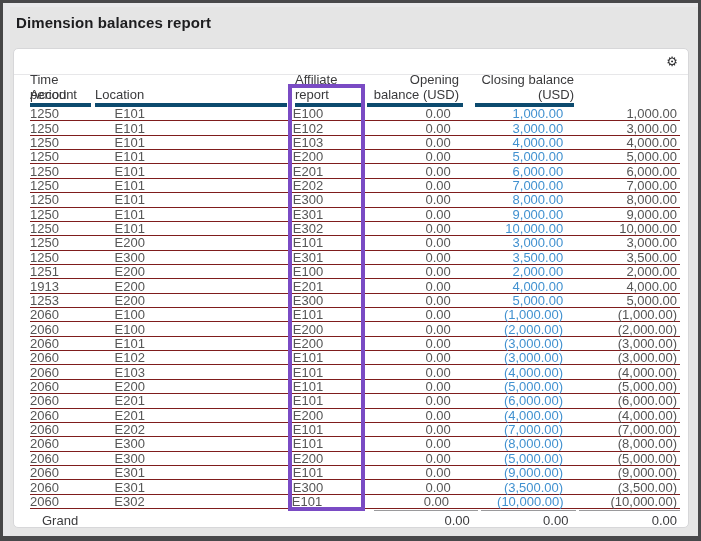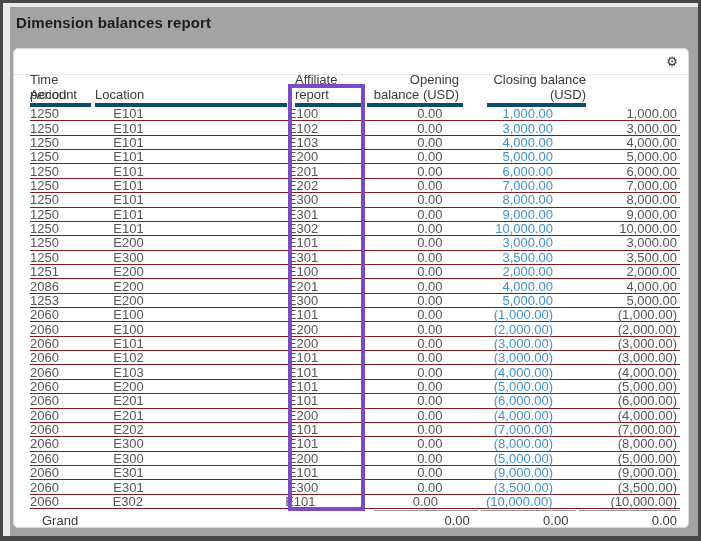--- a/index.html
+++ b/index.html
@@ -4,21 +4,21 @@
 <style>
   * { box-sizing: border-box; margin: 0; padding: 0; }
   html,body { width: 701px; height: 541px; background:#fff; }
   body { font-family: "Liberation Sans", sans-serif; }
 
   .frame {
     position: relative;
     width: 701px; height: 541px;
     border: 3px solid #48484a;
     border-bottom-width: 5px;
-    background: #a3a3a3;
+    background: #e5e5e5;
     overflow: hidden;
   }
   .top-strip { position:absolute; left:0; top:0; right:0; height:4px; background:#e9e9eb; }
   .left-strip { position:absolute; left:0; top:0; bottom:0; width:7px; background:#e9e9eb; }
 
   .page-title {
     position:absolute; left:13px; top:11px;
     font-size:15px; font-weight:bold; color:#1d1d1f; letter-spacing:0.1px;
   }
 
@@ -43,21 +43,21 @@
   .row { display:flex; align-items:center; }
   .c1{ width:65px; }
   .c2{ width:196px; }
   .c3{ width:76px; padding-left:4px; }
   .c4{ width:108px; }
   .c5{ width:100px; }
   .c6{ width:102px; }
   .num { text-align:right; }
   .c4.num{ padding-right:8px; }
   .c5.num{ padding-right:6px; }
-  .c6.num{ padding-right:3px;margin-left:12px; }
+  .c6.num{ padding-right:3px; }
 
   .meta-row { height:13px; color:#3c3c3e; }
   .meta-row .tpv { width:560px; }
 
   .head-row { height:14px; align-items:flex-end; color:#3a3a3c; }
   .head-row .hu {
     display:block; width:calc(100% - 4px);
     border-bottom:4px solid #0c4a6e;
     padding-bottom:1px;
   }
@@ -216,21 +216,21 @@
           </div>
           <div class="row data-row">
             <div class="c1">1251</div>
             <div class="c2">E200</div>
             <div class="c3">E100</div>
             <div class="c4 num">0.00</div>
             <div class="c5 num link">2,000.00</div>
             <div class="c6 num">2,000.00</div>
           </div>
           <div class="row data-row">
-            <div class="c1">2086</div>
+            <div class="c1">1913</div>
             <div class="c2">E200</div>
             <div class="c3">E201</div>
             <div class="c4 num">0.00</div>
             <div class="c5 num link">4,000.00</div>
             <div class="c6 num">4,000.00</div>
           </div>
           <div class="row data-row">
             <div class="c1">1253</div>
             <div class="c2">E200</div>
             <div class="c3">E300</div>

